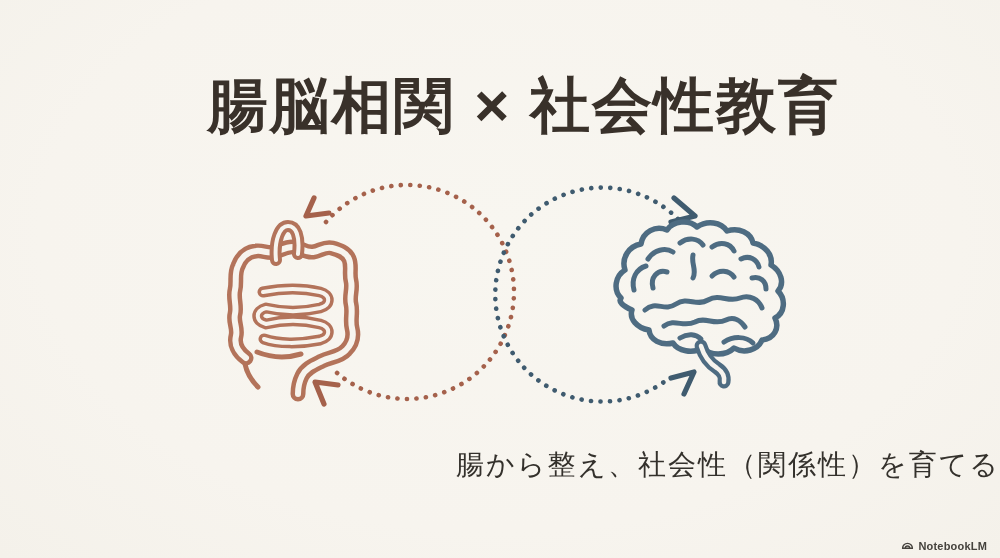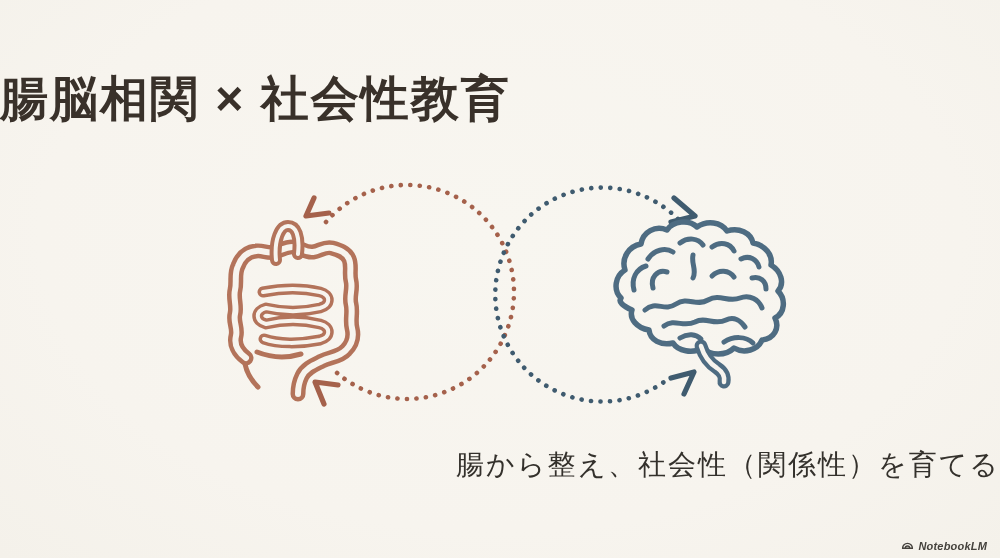--- a/index.html
+++ b/index.html
@@ -3,33 +3,33 @@
 <meta charset="utf-8">
 <style>
   html,body{margin:0;padding:0;}
   body{font-family:"Liberation Sans","DejaVu Sans",sans-serif;}
   .slide{
     position:relative;width:1000px;height:558px;overflow:hidden;
     background:radial-gradient(ellipse at 50% 42%,#f8f6f0 0%,#f7f4ee 65%,#f4f1ea 100%);
   }
   .title{
     position:absolute;top:70px;left:0;width:840px;margin:0;
-    text-align:left;font-size:48px;font-weight:900;letter-spacing:2px;
+    text-align:right;font-size:60px;font-weight:900;letter-spacing:2px;
     color:#39312a;line-height:1.2;
   }
   .figure{position:absolute;top:0;left:0;}
   .caption{
     position:absolute;top:446px;left:0;width:1000px;margin:0;
     text-align:right;font-size:28px;font-weight:500;letter-spacing:2px;
     color:#34312c;
   }
   .footer{
     position:absolute;right:13px;bottom:6px;
     display:flex;align-items:center;gap:4px;
-    color:#45423d;font-size:11px;font-weight:700;letter-spacing:0.2px;font-style:italic;
+    color:#45423d;font-size:11px;font-weight:700;letter-spacing:0.2px;
   }
 </style>
 </head>
 <body>
 
 <div class="slide">
 
   <h1 class="title">腸脳相関 × 社会性教育</h1>
 
   <svg class="figure" width="1000" height="558" viewBox="0 0 1000 558">

